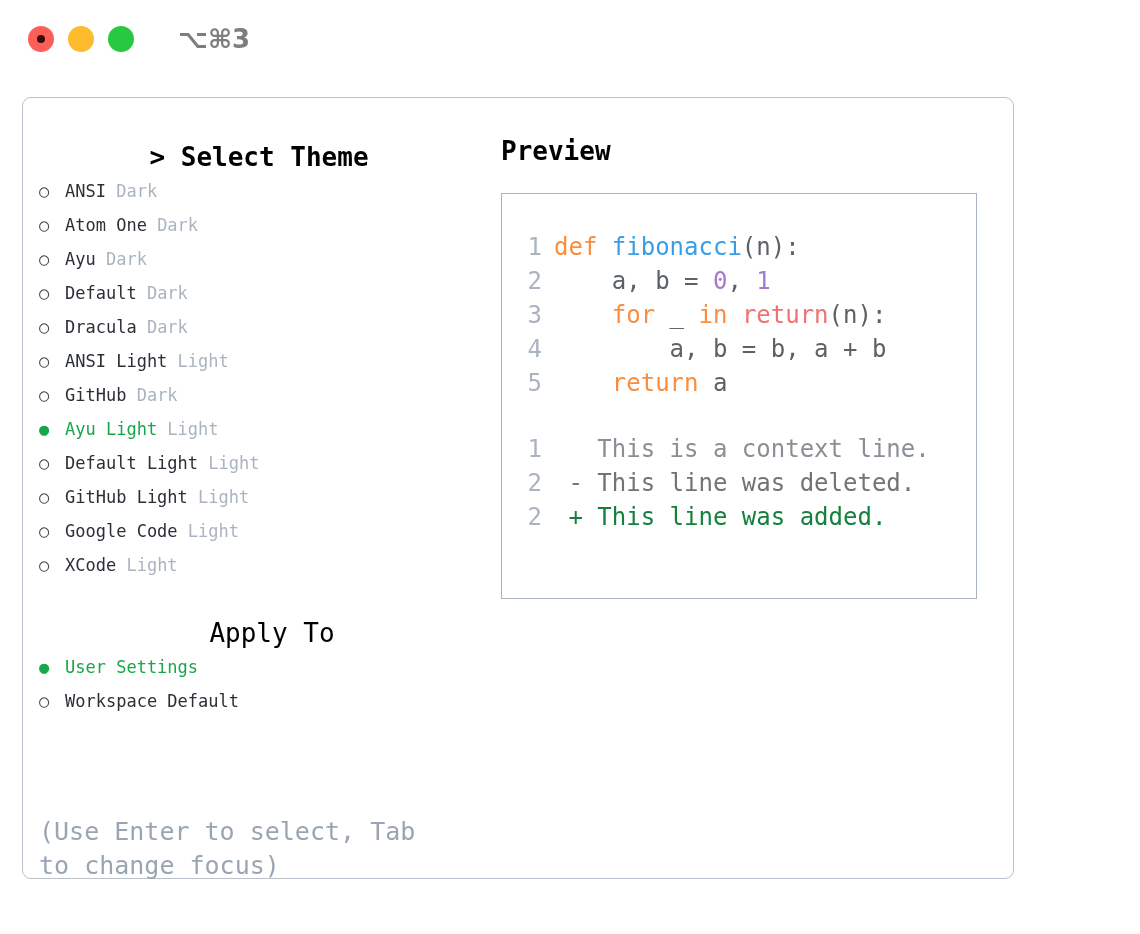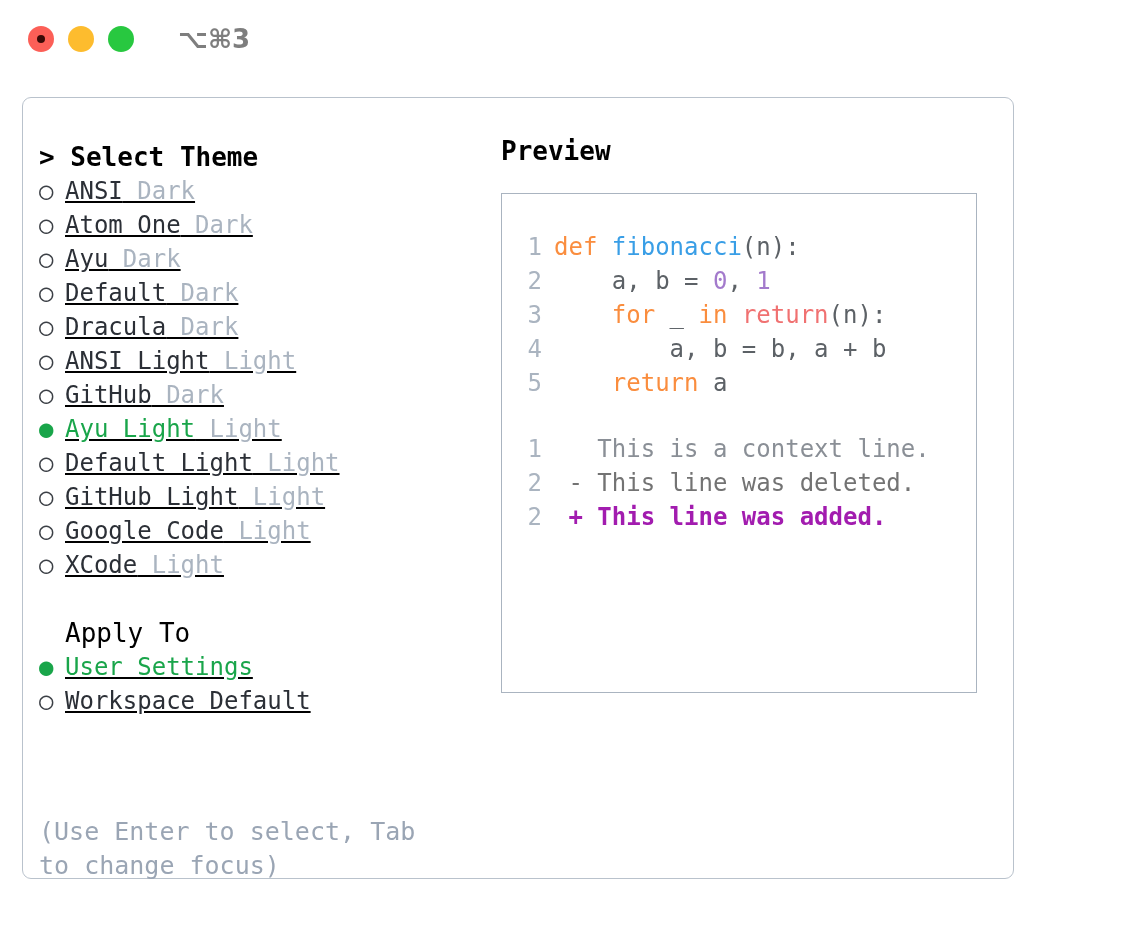--- a/index.html
+++ b/index.html
@@ -90,29 +90,29 @@
     left: 16px;
     top: 42px;
     width: 440px;
   }
 
   .heading {
     font-size: 26px;
     line-height: 34px;
     color: #000000;
     white-space: pre;
+    text-align: center;
   }
   .heading.bold { font-weight: bold; }
 
   .opt-row {
-    font-size: 24px;
+    font-size: 17px;
     line-height: 34px;
     white-space: pre;
     display: block;
-    text-decoration: underline;
   }
   .bullet {
     display: inline-block;
     width: 26px;
   }
   .opt-row.sel   .bullet,
   .opt-row.sel   .opt-label { color: #19a54a; }
   .opt-row.unsel .bullet    { color: #3b3f45; }
   .opt-row.unsel .opt-label { color: #2b2f36; }
   .opt-kind { color: #aab4c0; }
@@ -141,21 +141,21 @@
   #preview-title {
     font-size: 26px;
     line-height: 34px;
     font-weight: bold;
     color: #000000;
   }
 
   #preview-box {
     margin-top: 25px;
     width: 476px;
-    height: 500px;
+    height: 406px;
     border: 1.8px solid #aab4c0;
     box-sizing: border-box;
     background: #ffffff;
     padding: 36px 0 1px 18px;
   }
 
   .code-line {
     font-size: 24px;
     line-height: 34px;
     white-space: pre;
@@ -169,21 +169,21 @@
   }
   .tok-kw    { color: #fa8d3e; }
   .tok-fn    { color: #399ee6; }
   .tok-plain { color: #5c6166; }
   .tok-num   { color: #a37acc; }
   .tok-builtin { color: #f07171; }
 
   .diff-gap { height: 32px; }
   .diff-ctx { color: #8a8f96; text-align: center; }
   .diff-del { color: #737373; }
-  .diff-add { color: #a21caf; font-weight: bold; }
+  .diff-add { color: #15803d; }
 </style>
 </head>
 <body>
 
 <div id="window">
 
   <div id="titlebar">
     <div class="dot red"></div>
     <div class="dot yellow"></div>
     <div class="dot green"></div>

